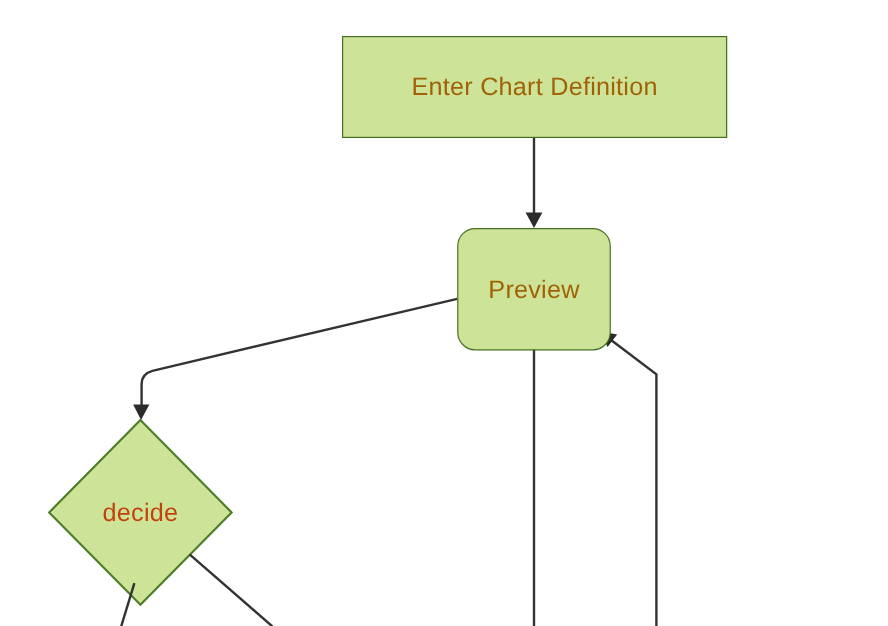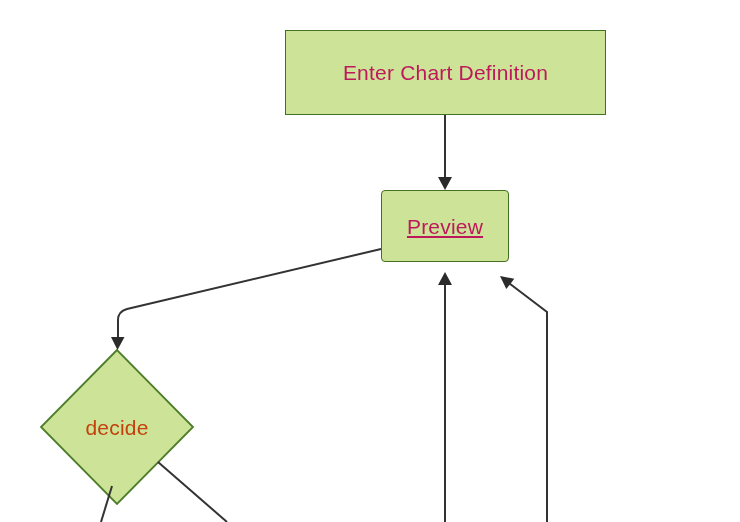--- a/index.html
+++ b/index.html
@@ -20,42 +20,41 @@
     left: 0;
     top: 0;
     width: 740px;
     height: 522px;
   }
   .node {
     position: absolute;
     box-sizing: border-box;
     background: #cde498;
     border: 1.6px solid #447021;
-    color: #be185d;
+    color: #a16207;
     display: flex;
     align-items: center;
     justify-content: center;
     font-size: 21px;
     line-height: 1;
     white-space: nowrap;
     letter-spacing: 0.2px;
   }
   .node-rect {
     left: 285px;
     top: 30px;
     width: 321px;
     height: 85px;
   }
   .node-round {
     left: 381px;
     top: 190px;
     width: 128px;
-    height: 72px;
-    border-radius: 4px;
-    text-decoration: underline;
+    height: 102px;
+    border-radius: 15px;
   }
   .diamond-label {
     position: absolute;
     left: 57px;
     top: 413px;
     width: 120px;
     height: 28px;
     display: flex;
     align-items: center;
     justify-content: center;

